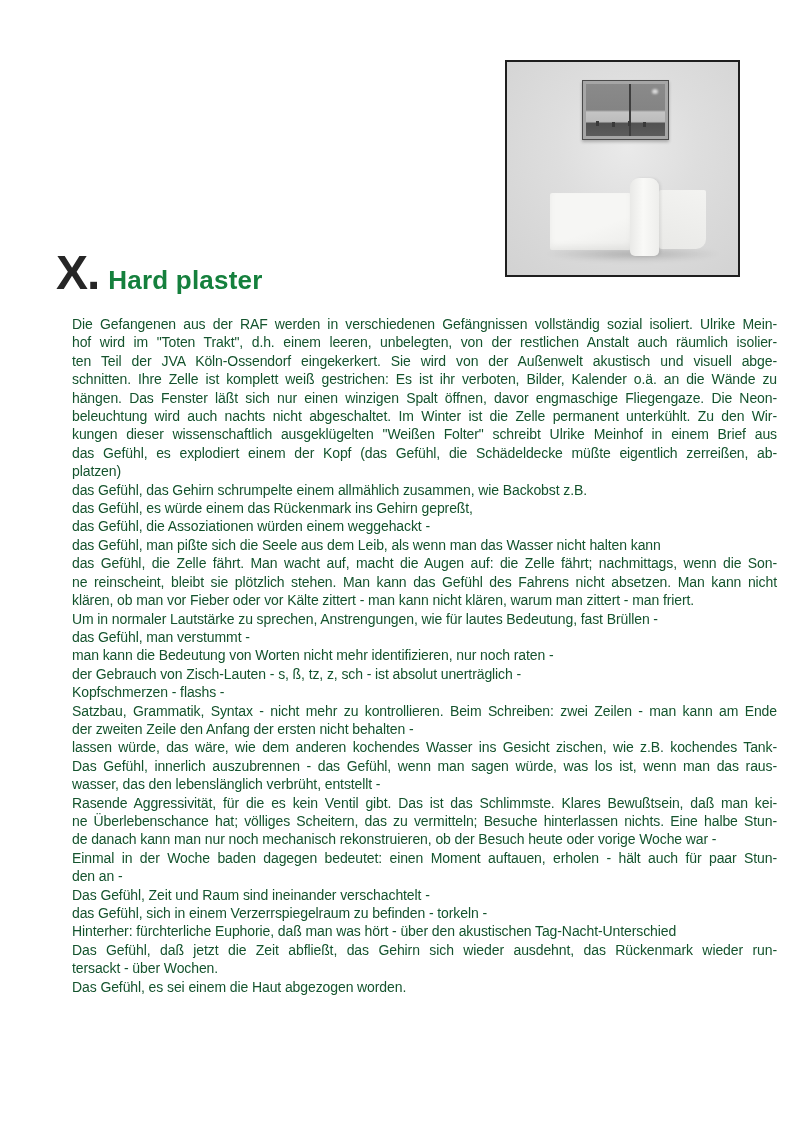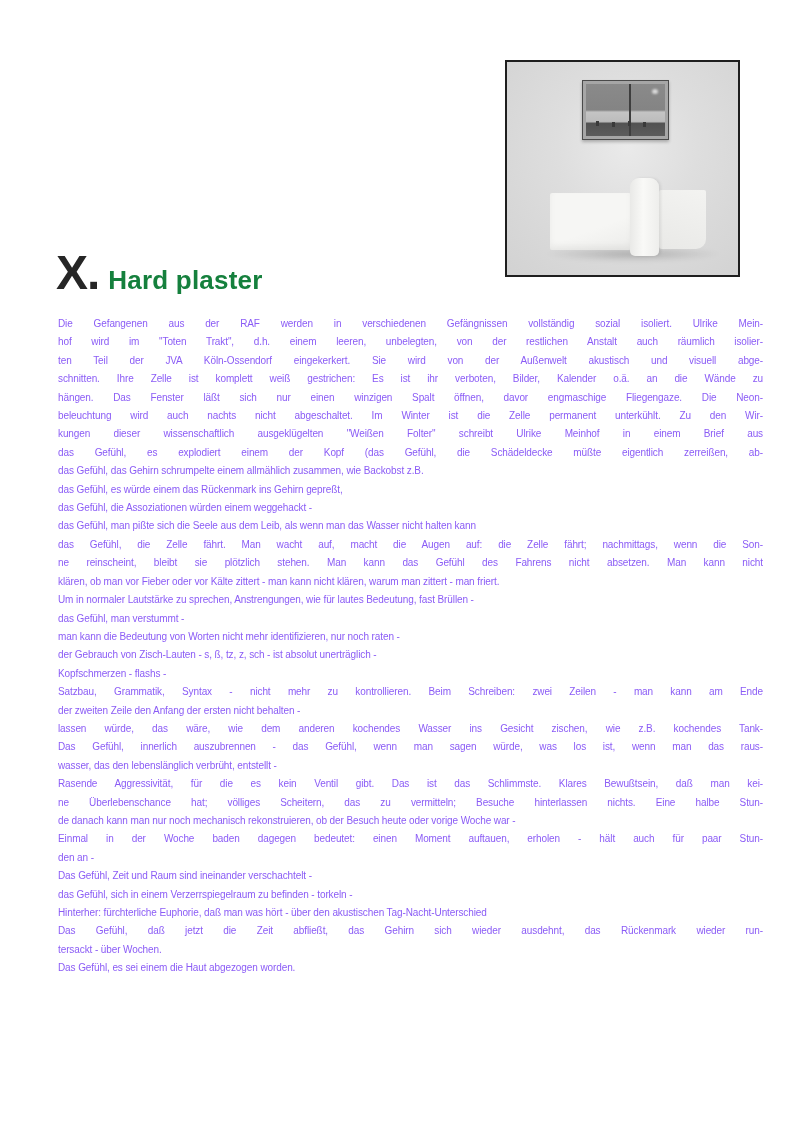--- a/index.html
+++ b/index.html
@@ -12,22 +12,22 @@
   
   .heading {
     position:absolute; left:56px; top:249px;
     display:flex; align-items:baseline; gap:9px; color:#262626;
   }
   .heading .num { font-size:48px; font-weight:700; line-height:1; letter-spacing:-1px; }
   .heading .ttl { font-size:26px; font-weight:700; letter-spacing:0.2px; color:#15803d; }
 
   
   .body-text {
-    position:absolute; left:58px; top:315px; width:705px;
-    color:#8b5cf6; font-size:10px; line-height:18.4px; letter-spacing:-0.1px;
+    position:absolute; left:72px; top:315px; width:705px;
+    color:#14532d; font-size:14px; line-height:18.4px; letter-spacing:-0.1px;
   }
   .tl { min-height:18.4px; }
   .tl.j { text-align:justify; text-align-last:justify; }
 
   
   .artwork {
     position:absolute; left:505px; top:60px; width:231px; height:213px;
     border:2px solid #1f1f1f;
     background: radial-gradient(circle at 52% 40%, #eaeaea 0%, #dedede 40%, #d2d2d2 100%);
   }
@@ -92,20 +92,21 @@
 
   <div class="body-text">
       <div class="tl j">Die Gefangenen aus der RAF werden in verschiedenen Gefängnissen vollständig sozial isoliert. Ulrike Mein-</div>
       <div class="tl j">hof wird im "Toten Trakt", d.h. einem leeren, unbelegten, von der restlichen Anstalt auch räumlich isolier-</div>
       <div class="tl j">ten Teil der JVA Köln-Ossendorf eingekerkert. Sie wird von der Außenwelt akustisch und visuell abge-</div>
       <div class="tl j">schnitten. Ihre Zelle ist komplett weiß gestrichen: Es ist ihr verboten, Bilder, Kalender o.ä. an die Wände zu</div>
       <div class="tl j">hängen. Das Fenster läßt sich nur einen winzigen Spalt öffnen, davor engmaschige Fliegengaze. Die Neon-</div>
       <div class="tl j">beleuchtung wird auch nachts nicht abgeschaltet. Im Winter ist die Zelle permanent unterkühlt. Zu den Wir-</div>
       <div class="tl j">kungen dieser wissenschaftlich ausgeklügelten "Weißen Folter" schreibt Ulrike Meinhof in einem Brief aus</div>
       <div class="tl j">das Gefühl, es explodiert einem der Kopf (das Gefühl, die Schädeldecke müßte eigentlich zerreißen, ab-</div>
+      <div class="tl">platzen)</div>
       <div class="tl">das Gefühl, das Gehirn schrumpelte einem allmählich zusammen, wie Backobst z.B.</div>
       <div class="tl">das Gefühl, es würde einem das Rückenmark ins Gehirn gepreßt,</div>
       <div class="tl">das Gefühl, die Assoziationen würden einem weggehackt -</div>
       <div class="tl">das Gefühl, man pißte sich die Seele aus dem Leib, als wenn man das Wasser nicht halten kann</div>
       <div class="tl j">das Gefühl, die Zelle fährt. Man wacht auf, macht die Augen auf: die Zelle fährt; nachmittags, wenn die Son-</div>
       <div class="tl j">ne reinscheint, bleibt sie plötzlich stehen. Man kann das Gefühl des Fahrens nicht absetzen. Man kann nicht</div>
       <div class="tl">klären, ob man vor Fieber oder vor Kälte zittert - man kann nicht klären, warum man zittert - man friert.</div>
       <div class="tl">Um in normaler Lautstärke zu sprechen, Anstrengungen, wie für lautes Bedeutung, fast Brüllen -</div>
       <div class="tl">das Gefühl, man verstummt -</div>
       <div class="tl">man kann die Bedeutung von Worten nicht mehr identifizieren, nur noch raten -</div>

